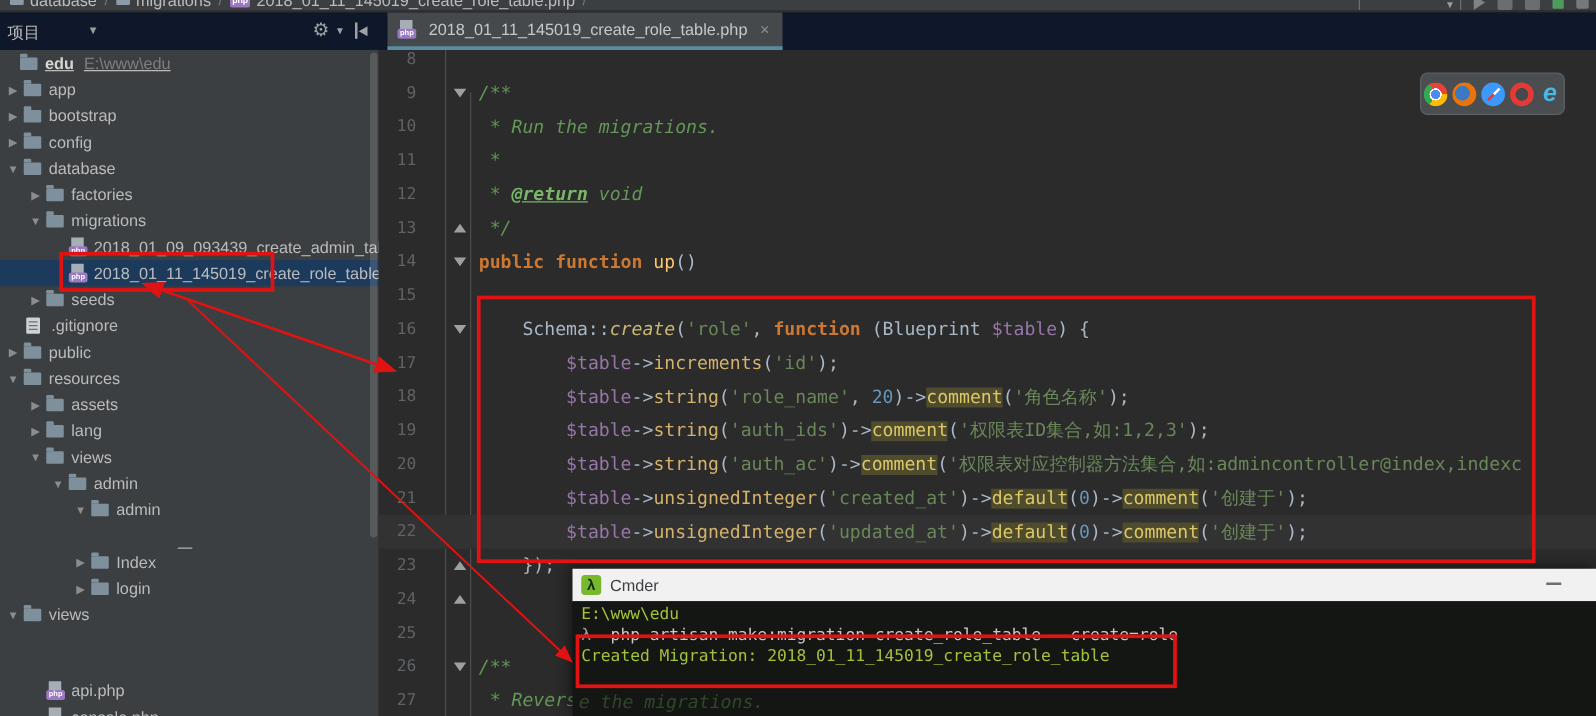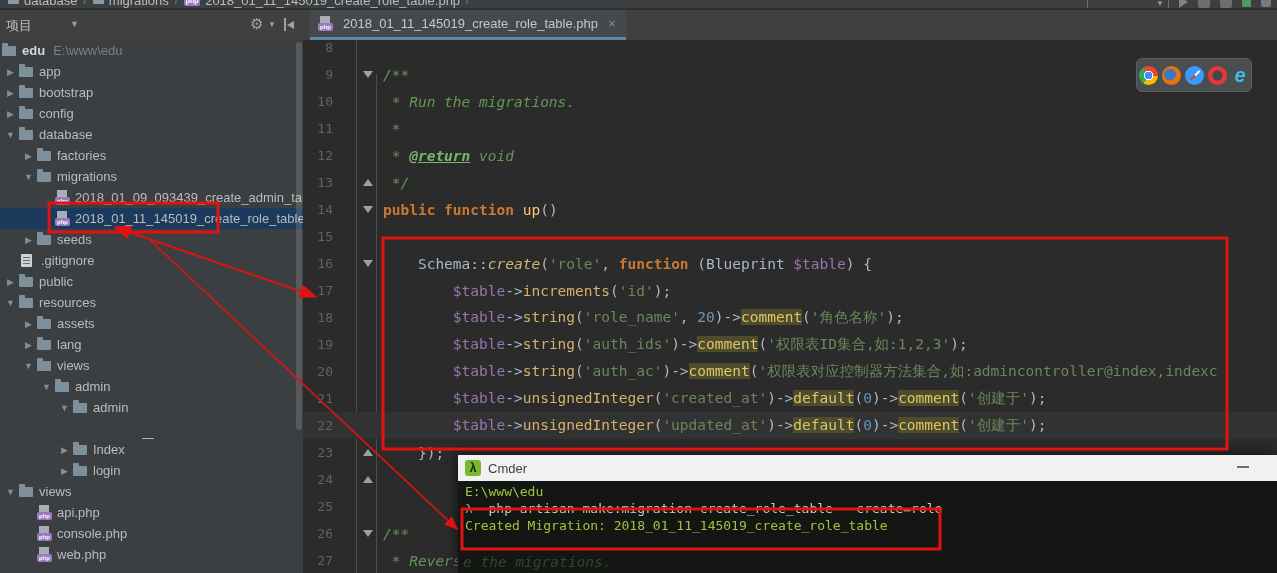--- a/index.html
+++ b/index.html
@@ -19,21 +19,21 @@
   .cfg-dd { width:82px; height:16px; border:1px solid #6A6E70; border-radius:3px;
     position:relative; }
   .cfg-dd .dd-arrow { position:absolute; right:4px; top:4px; color:#9a9a9a; font-size:8px; }
   .tb-run { width:0; height:0; border-left:9px solid #7E8284; border-top:6px solid transparent;
     border-bottom:6px solid transparent; }
   .tb-blob { width:12px; height:11px; background:#6A6E70; border-radius:2px; }
   .tb-mini { width:9px; height:9px; background:#4F9B5E; border-radius:1px; }
   .tb-sq   { width:10px; height:10px; background:#75797B; border-radius:2px; }
 
   
-  #hdrrow { position:absolute; left:0; top:10px; width:1277px; height:30px; background:#404040; }
+  #hdrrow { position:absolute; left:0; top:10px; width:1277px; height:30px; background:#0f172a; }
   #panelhdr { position:absolute; left:0; top:0; width:303px; height:30px; }
   #panelhdr .ptitle { position:absolute; left:6px; top:7px; font-size:13px; color:#BBBBBB; }
   #panelhdr .pdrop { position:absolute; left:70px; top:9px; color:#9a9a9a; font-size:9px; }
   #panelhdr .gear { position:absolute; left:250px; top:5px; color:#9FA2A5; font-size:15px; }
   #panelhdr .gear-dd { position:absolute; left:268px; top:10px; color:#9FA2A5; font-size:8px; }
   .collapse-ic { position:absolute; left:283px; top:8px; width:13px; height:13px; }
   .collapse-ic::before { content:''; position:absolute; left:1px; top:0; width:2px; height:13px; background:#9FA2A5; }
   .collapse-ic::after { content:''; position:absolute; left:4px; top:3px; width:0; height:0;
     border-right:7px solid #9FA2A5; border-top:4px solid transparent; border-bottom:4px solid transparent; }
   #tab1 { position:absolute; left:310px; top:0; height:30px; background:#45494B;
@@ -187,21 +187,21 @@
     <div id="tab1">
       <span class="t-icslot">
           <span class="ic-php"></span>
         </span>
       <span class="tlabel">2018_01_11_145019_create_role_table.php</span>
       <span class="tclose">×</span>
     </div>
   </div>
 
   <div id="ptree">
-      <div class="trow" style="padding-left: 2px;">
+      <div class="trow" style="padding-left: 16px; text-decoration: underline;">
         <span class="t-icslot">
           <span class="ic-folder"></span>
         </span>
         <span class="t-label b">edu</span>
         <span class="t-path">E:\www\edu</span>
       </div>
       <div class="trow" style="padding-left: 2px;">
         <span class="t-arrow">▶</span>
         <span class="t-icslot">
           <span class="ic-folder"></span>
@@ -341,21 +341,21 @@
         </span>
         <span class="t-label">login</span>
       </div>
       <div class="trow" style="padding-left: 2px;">
         <span class="t-arrow">▼</span>
         <span class="t-icslot">
           <span class="ic-folder"></span>
         </span>
         <span class="t-label">views</span>
       </div>
-      <div class="trow" style="padding-left: 20px;">
+      <div class="trow" style="padding-left: 20px; margin-top: 40px;">
         <span class="t-arrow"></span>
         <span class="t-icslot">
           <span class="ic-php"></span>
         </span>
         <span class="t-label">api.php</span>
       </div>
       <div class="trow" style="padding-left: 20px;">
         <span class="t-arrow"></span>
         <span class="t-icslot">
           <span class="ic-php"></span>

